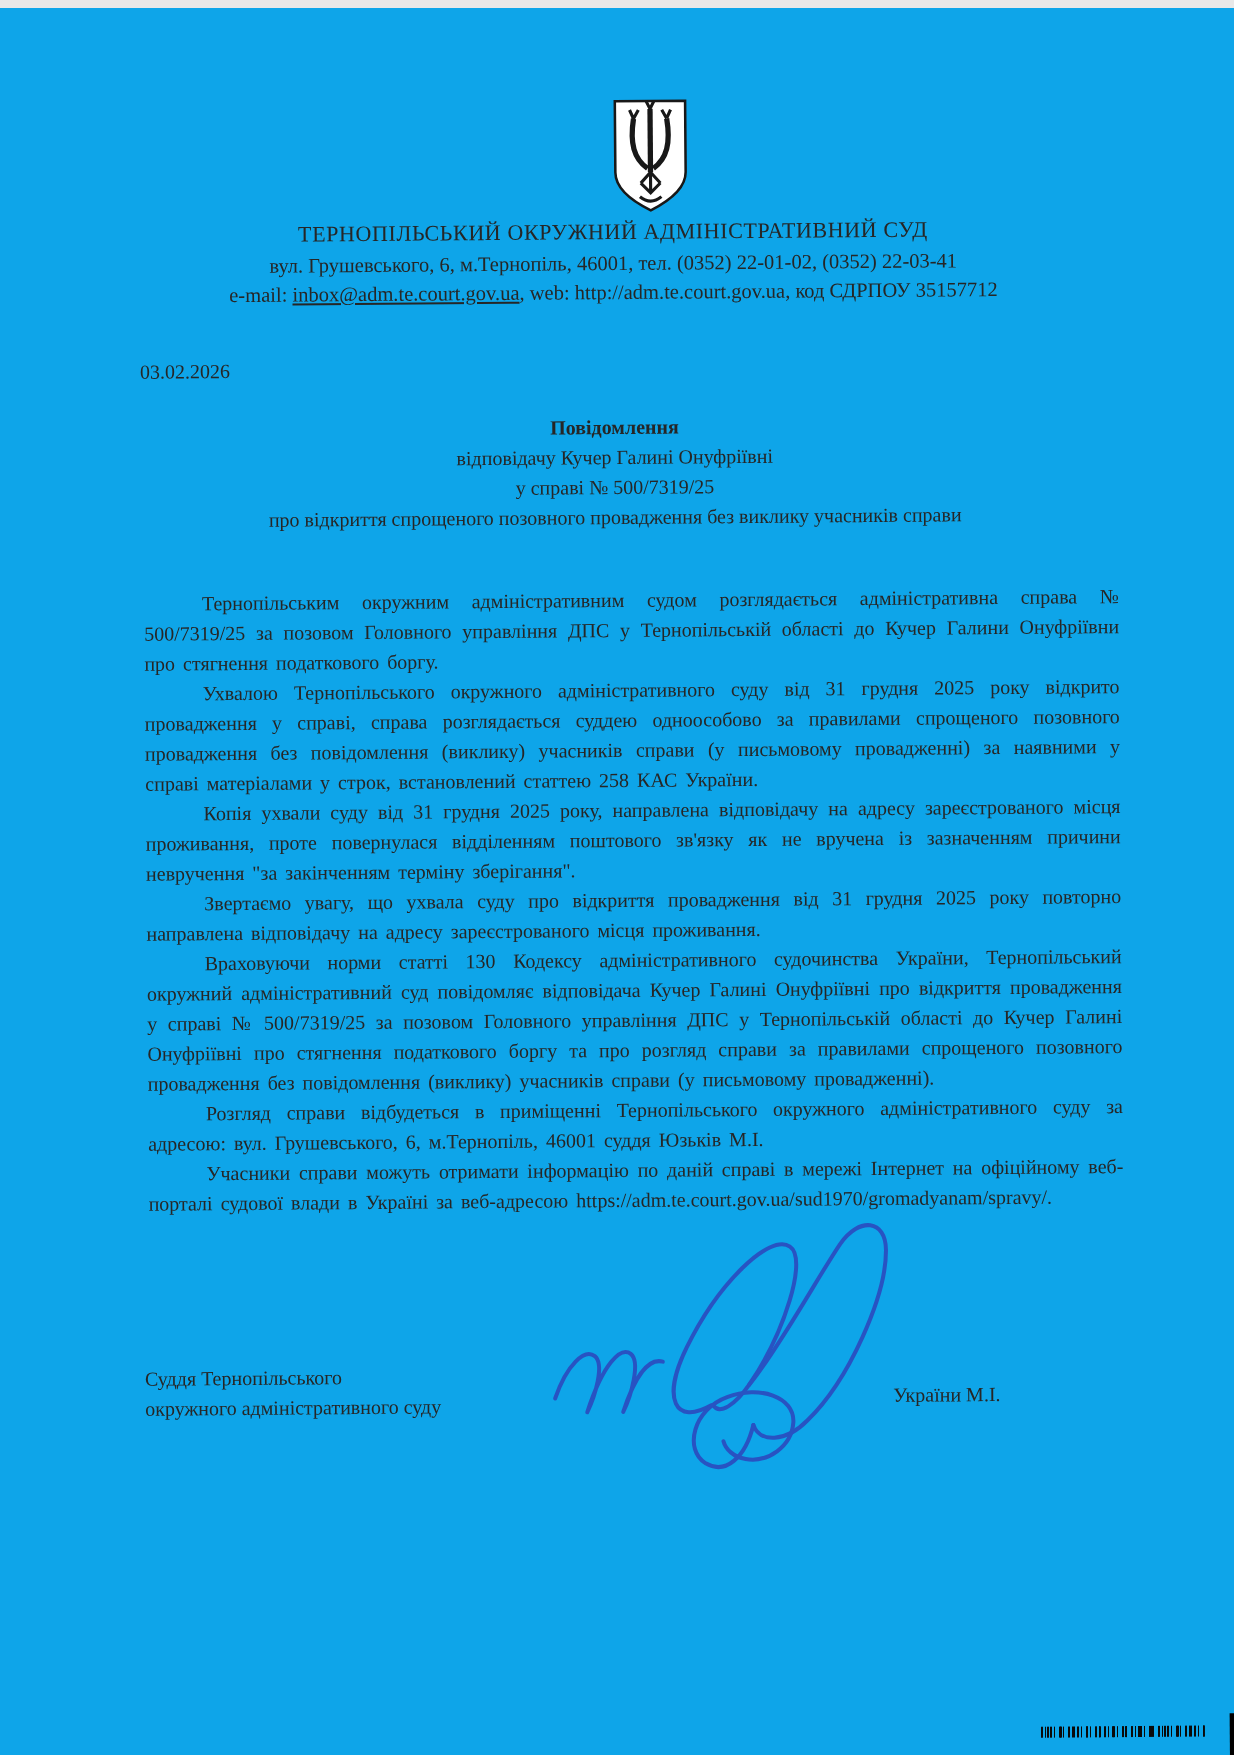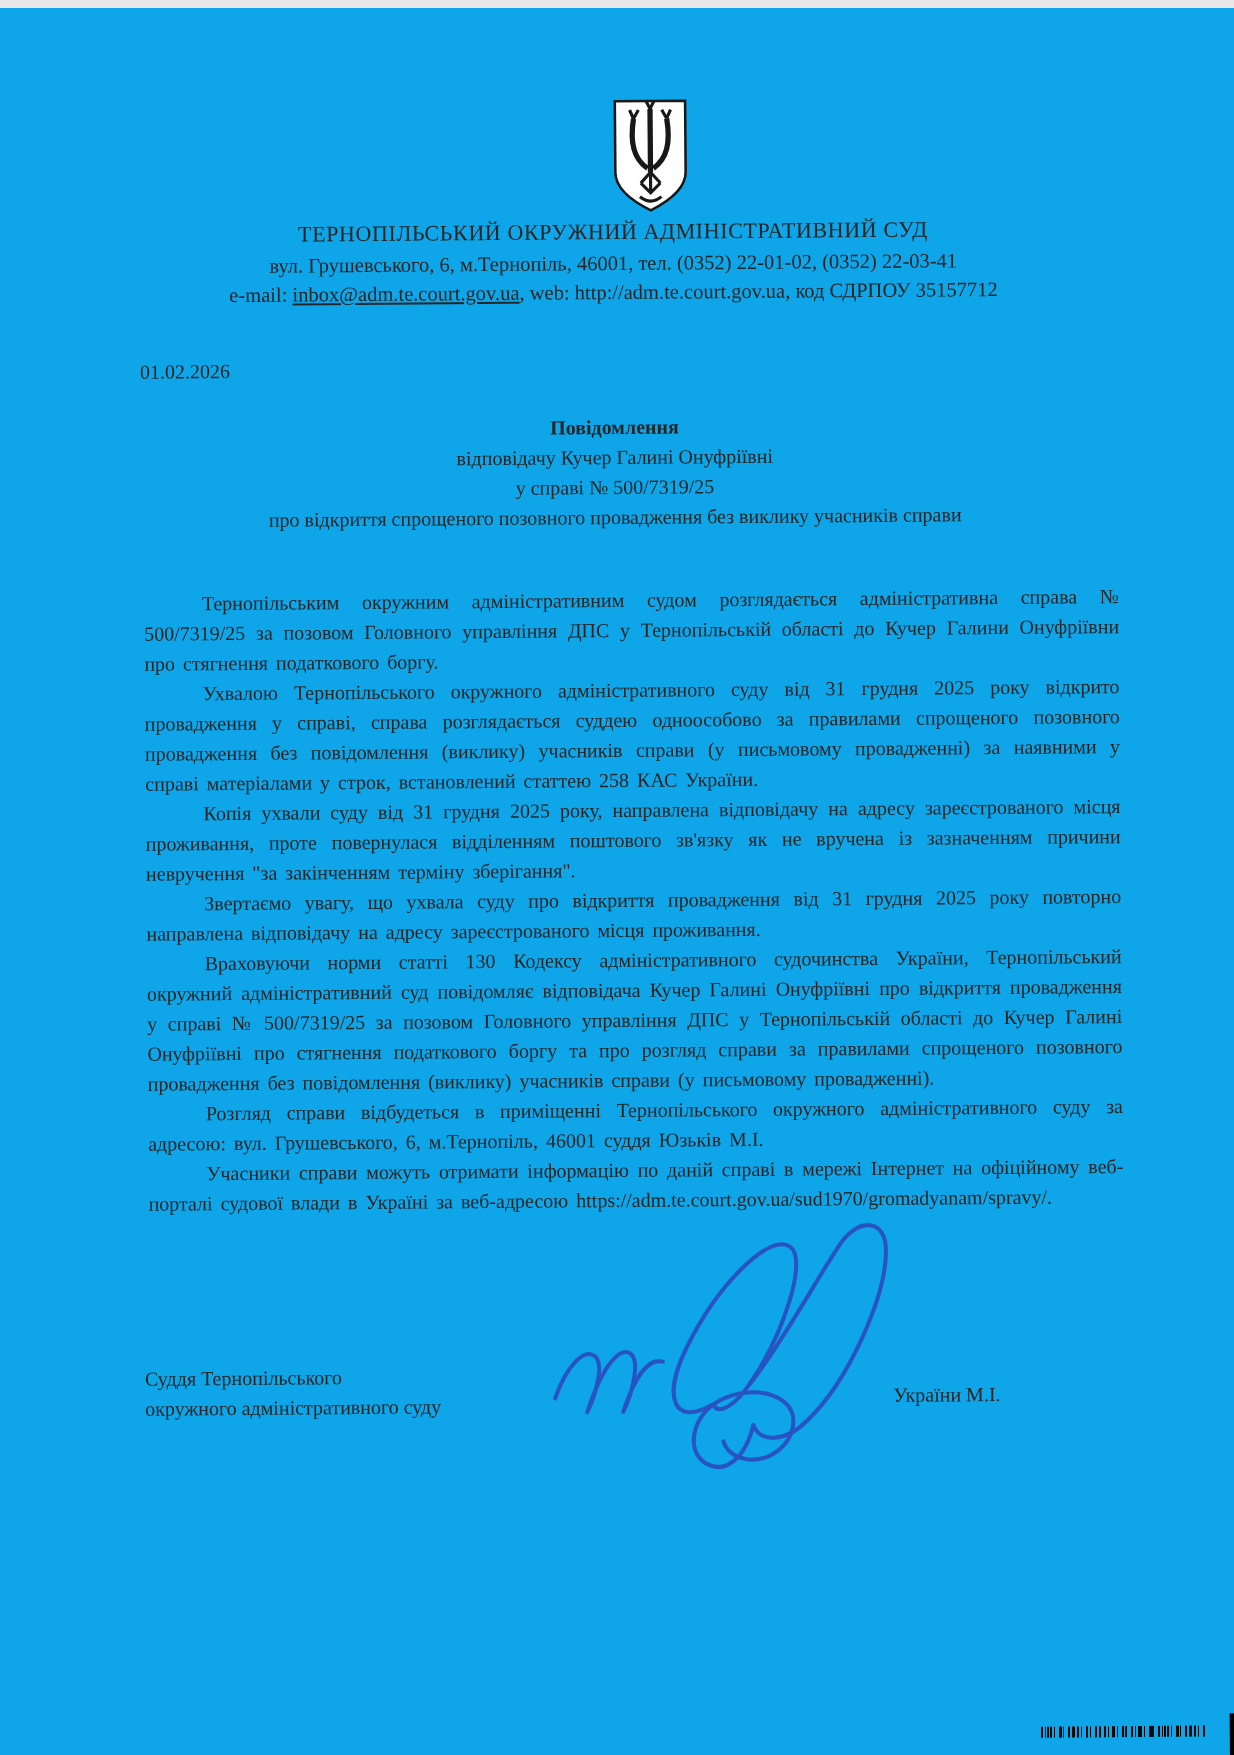--- a/index.html
+++ b/index.html
@@ -59,21 +59,21 @@
         <path d="M31 101 q11 9 22 0"></path>
       </g>
     </svg>
 
     <div class="abs hdr">
       <div class="court">ТЕРНОПІЛЬСЬКИЙ ОКРУЖНИЙ АДМІНІСТРАТИВНИЙ СУД</div>
       <div class="addr">вул. Грушевського, 6, м.Тернопіль,  46001, тел. (0352) 22-01-02, (0352) 22-03-41</div>
       <div class="contacts"><span>e-mail: </span><span class="email">inbox@adm.te.court.gov.ua</span><span>, web: http://adm.te.court.gov.ua, код СДРПОУ 35157712</span></div>
     </div>
 
-    <div class="abs date">01.02.2026</div>
+    <div class="abs date">03.02.2026</div>
 
     <div class="abs titleblock">
       <div class="heading">Повідомлення</div>
       <div>відповідачу Кучер Галині Онуфріївні</div>
       <div>у справі № 500/7319/25</div>
       <div>про відкриття спрощеного позовного провадження без виклику учасників справи</div>
     </div>
 
     <div class="abs bodytext">
       <p>Тернопільським окружним адміністративним судом розглядається адміністративна справа № 500/7319/25 за позовом Головного управління ДПС у Тернопільській області до Кучер Галини Онуфріївни про стягнення податкового боргу.</p>

